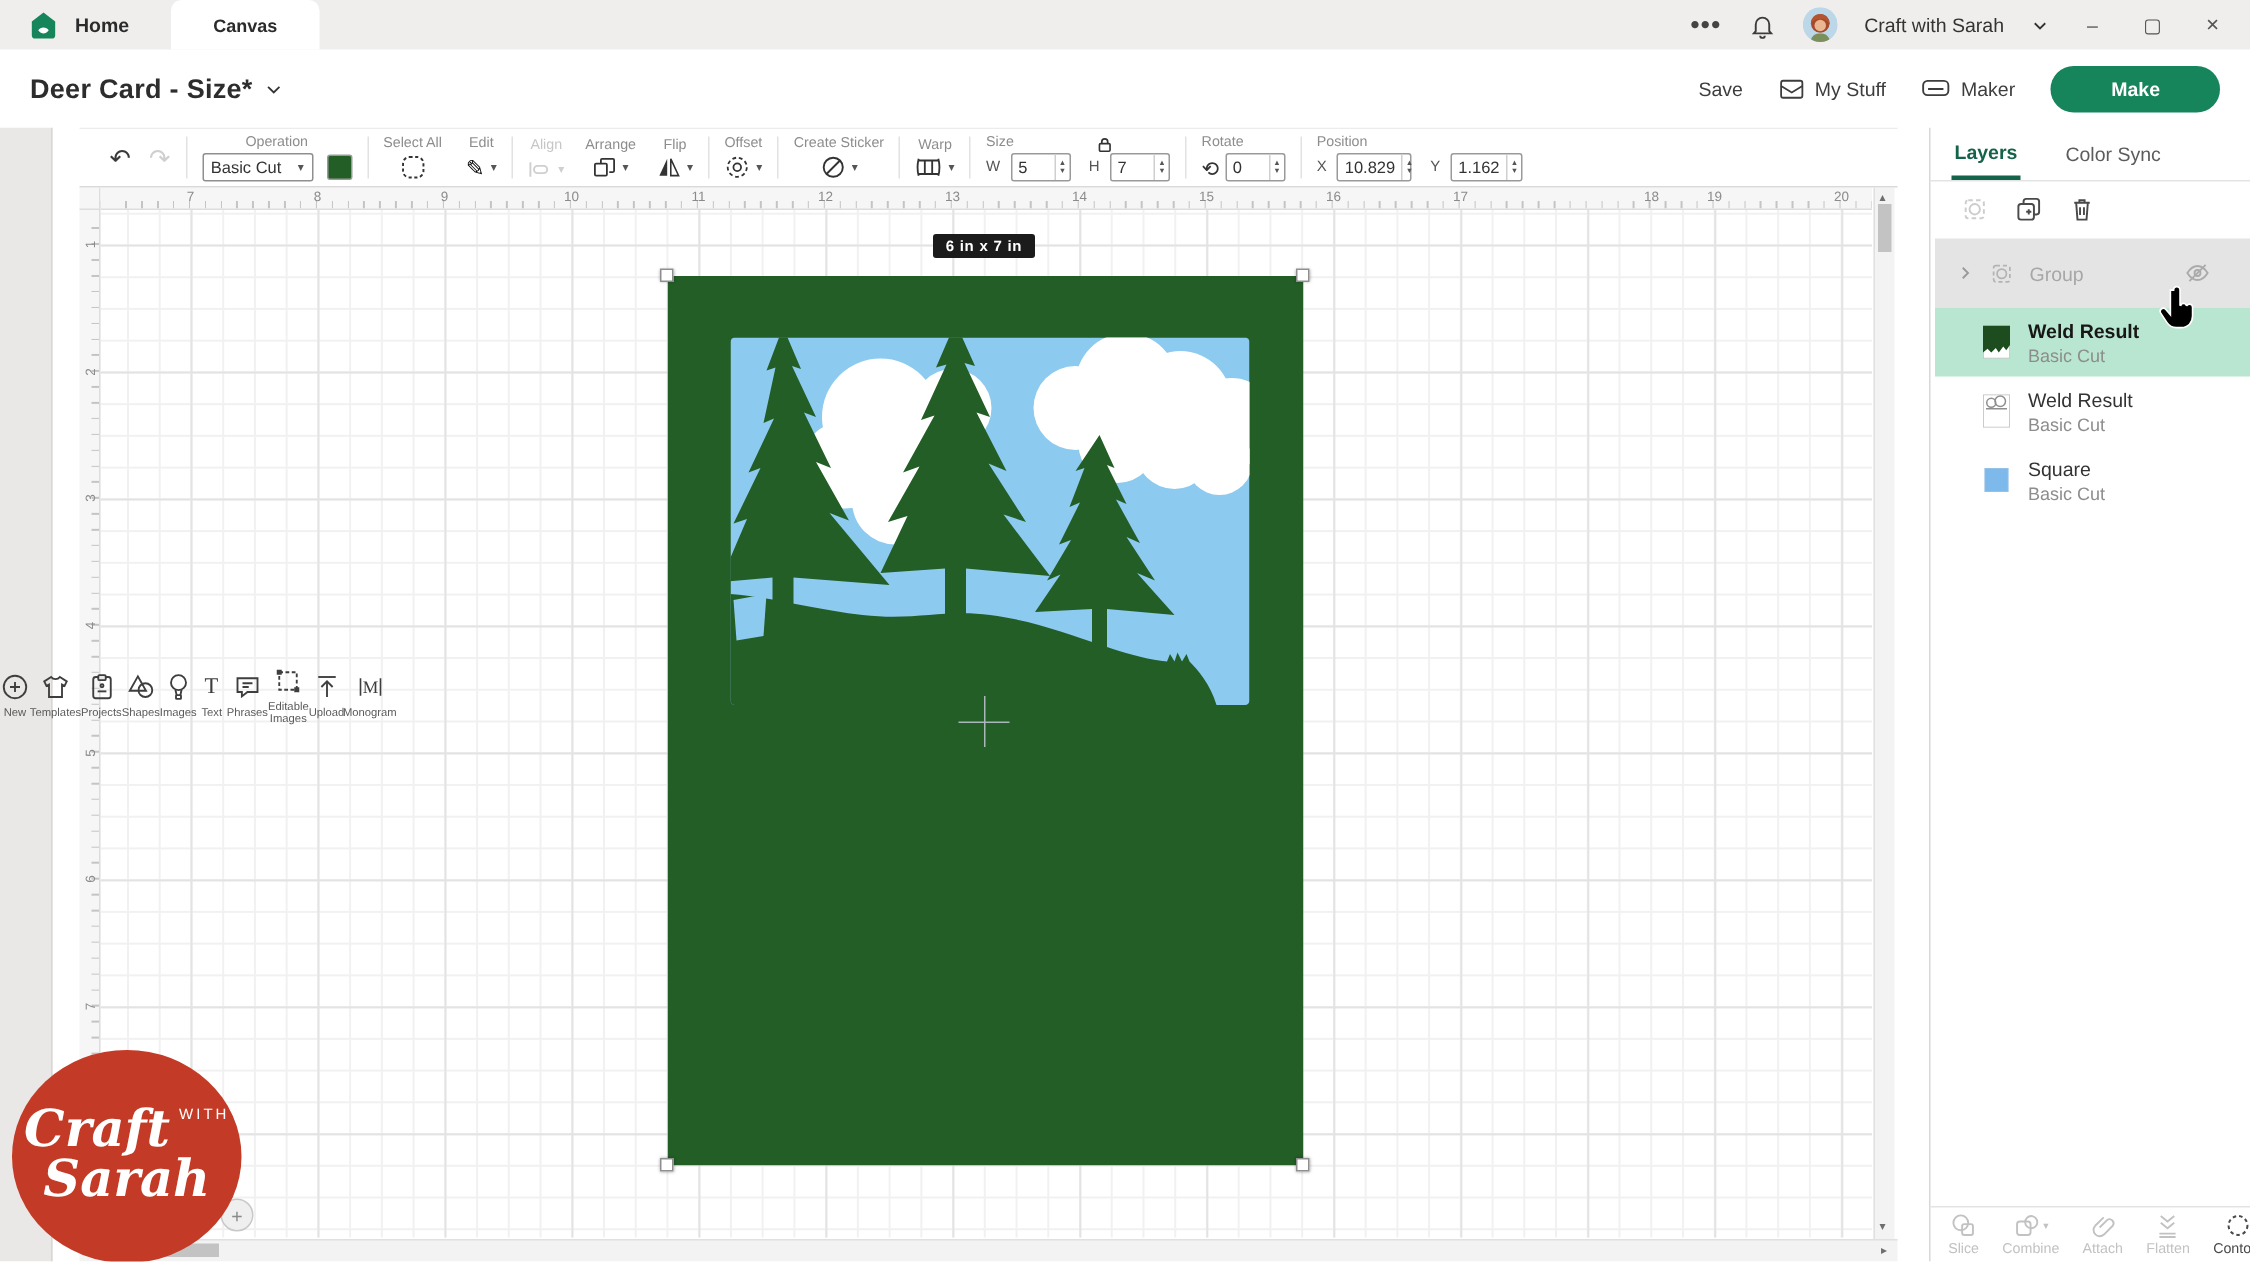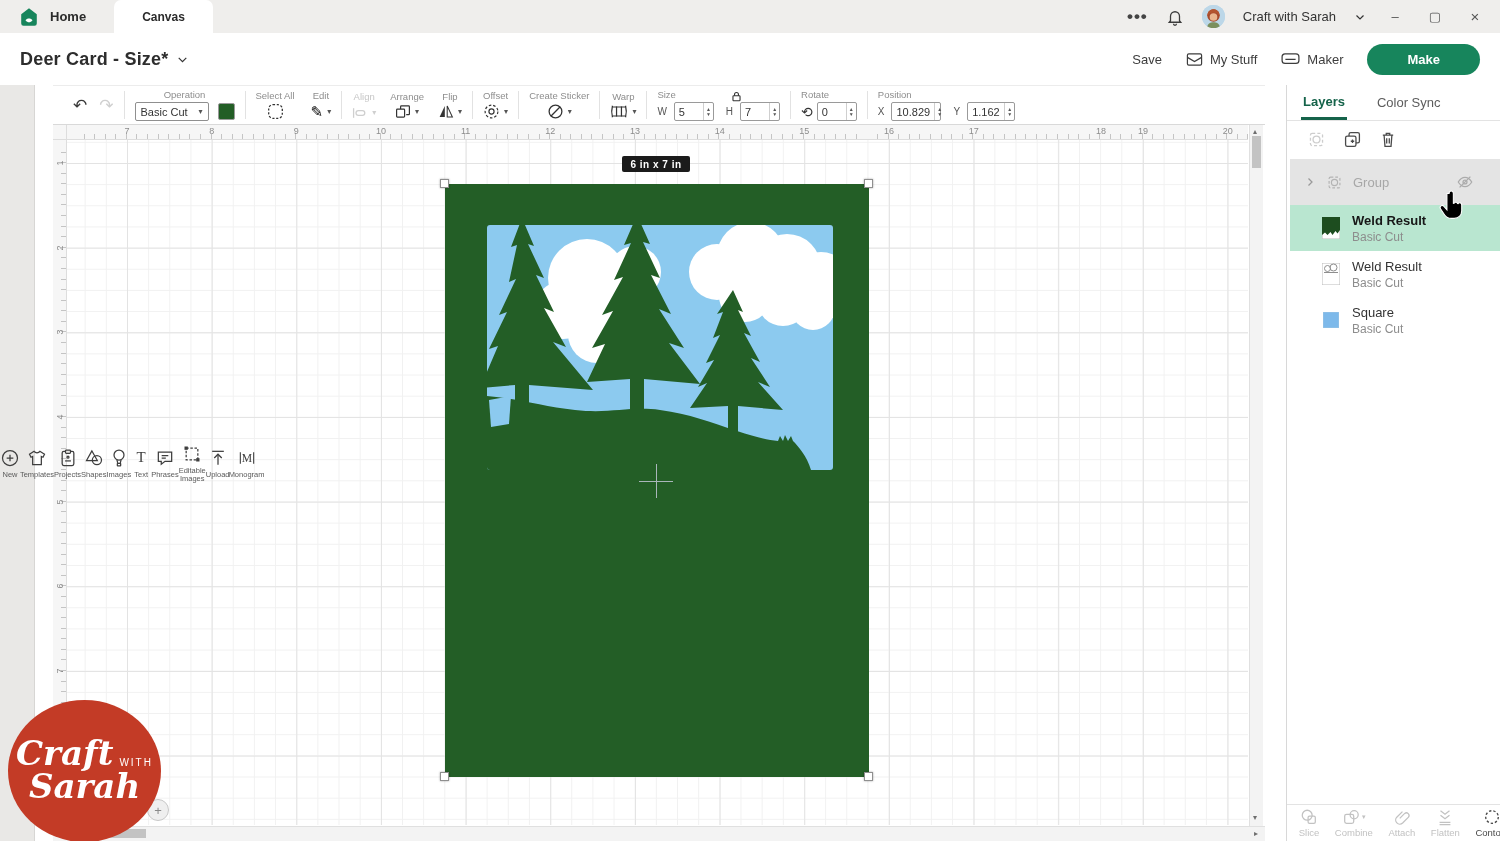--- a/index.html
+++ b/index.html
@@ -76,21 +76,21 @@
 
   
   .hscroll { left:53px; top:826px; width:1212px; height:15px; background:#f3f3f3; border-top:1px solid #e0e0e0; z-index:8; }
   .hthumb { left:72px; top:829px; width:74px; height:9px; background:#c3c3c3; z-index:9; }
   .vscroll { left:1249px; top:125px; width:14px; height:701px; background:#f3f3f3; border-left:1px solid #e0e0e0; z-index:8; }
   .vthumb { left:1252px; top:136px; width:9px; height:32px; background:#c3c3c3; z-index:9; }
   .sb-arrow { position:absolute; font-size:8px; color:#6e6e6e; z-index:10; }
 
   
   .logo { left:8px; top:700px; width:153px; height:142px; border-radius:50%; background:var(--logo-red); z-index:12; display:flex; flex-direction:column; align-items:center; justify-content:center; color:#fff; font-family:"DejaVu Serif",serif; }
-  .logo .row1 { display:flex; align-items:flex-end; gap:6px; }
+  .logo .row1 { display:flex; align-items:flex-start; gap:6px; }
   .logo .w-craft { font-style:italic; font-weight:700; font-size:34px; line-height:30px; }
   .logo .w-with { font-size:10px; letter-spacing:2px; font-family:"Liberation Sans",sans-serif; }
   .logo .w-sarah { font-style:italic; font-weight:700; font-size:34px; line-height:36px; }
   .zoom-btn { width:22px; height:22px; border-radius:50%; background:#efefef; border:1px solid #c8c8c8; color:#8a8a8a; font-size:13px; display:flex; align-items:center; justify-content:center; z-index:11; }
 
   
   .panel { left:1286px; top:85px; width:235px; height:756px; background:#fff; border-left:1px solid #d8d8d8; z-index:10; }
   .panel-tabs { position:absolute; left:0; top:0; width:100%; height:36px; border-bottom:1px solid #e3e3e3; display:flex; align-items:center; }
   .ptab { font-size:13px; color:#5c5c5c; margin-left:14px; height:100%; display:flex; align-items:center; padding:0 2px; }
   .ptab.active { color:#15634a; font-weight:700; border-bottom:3px solid #15634a; margin-left:14px; }

